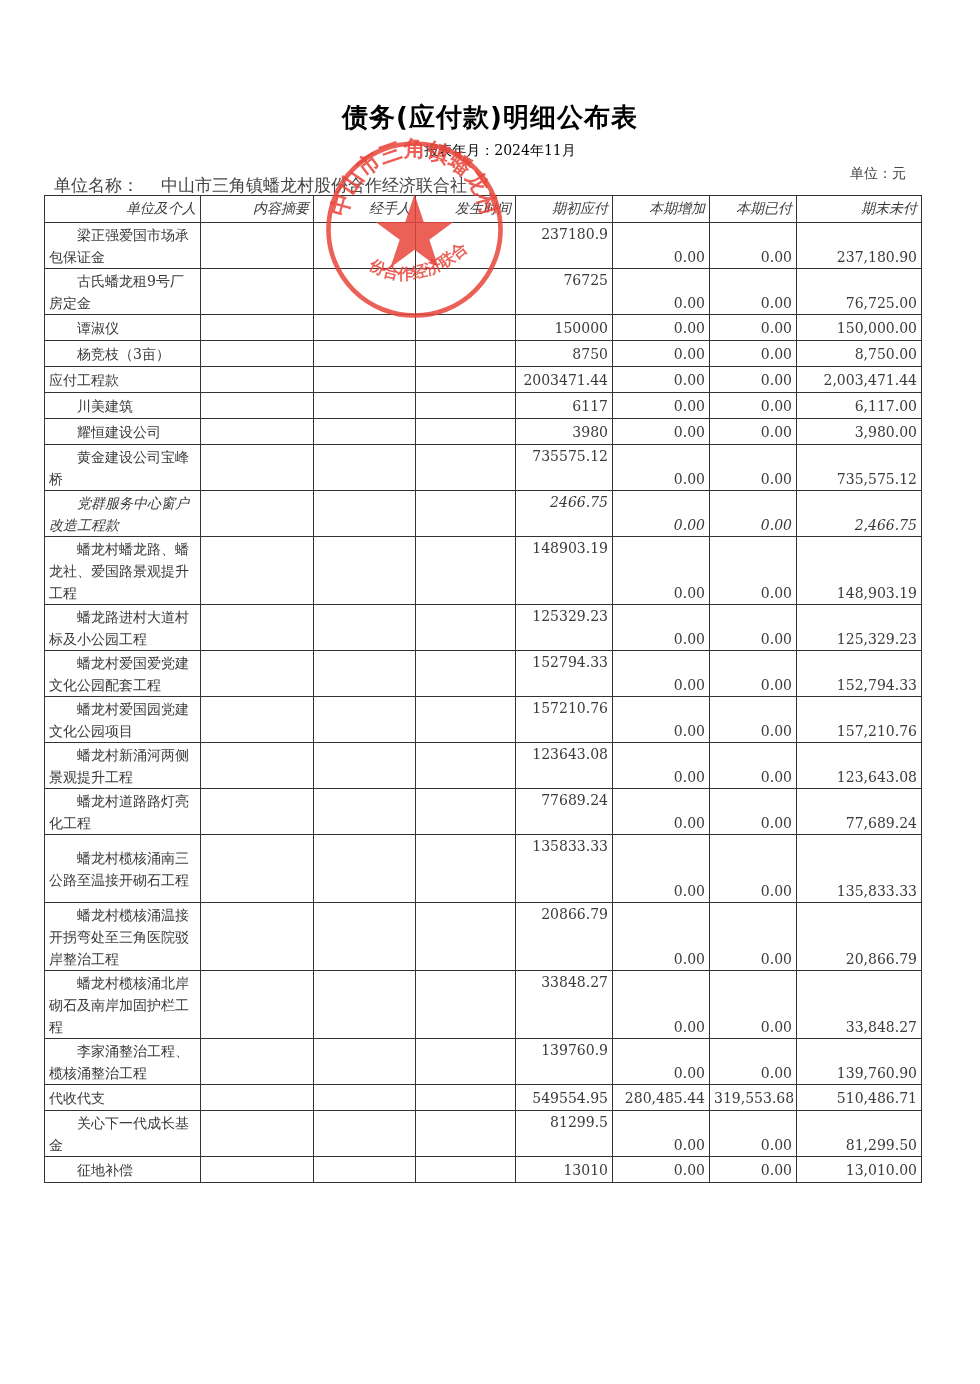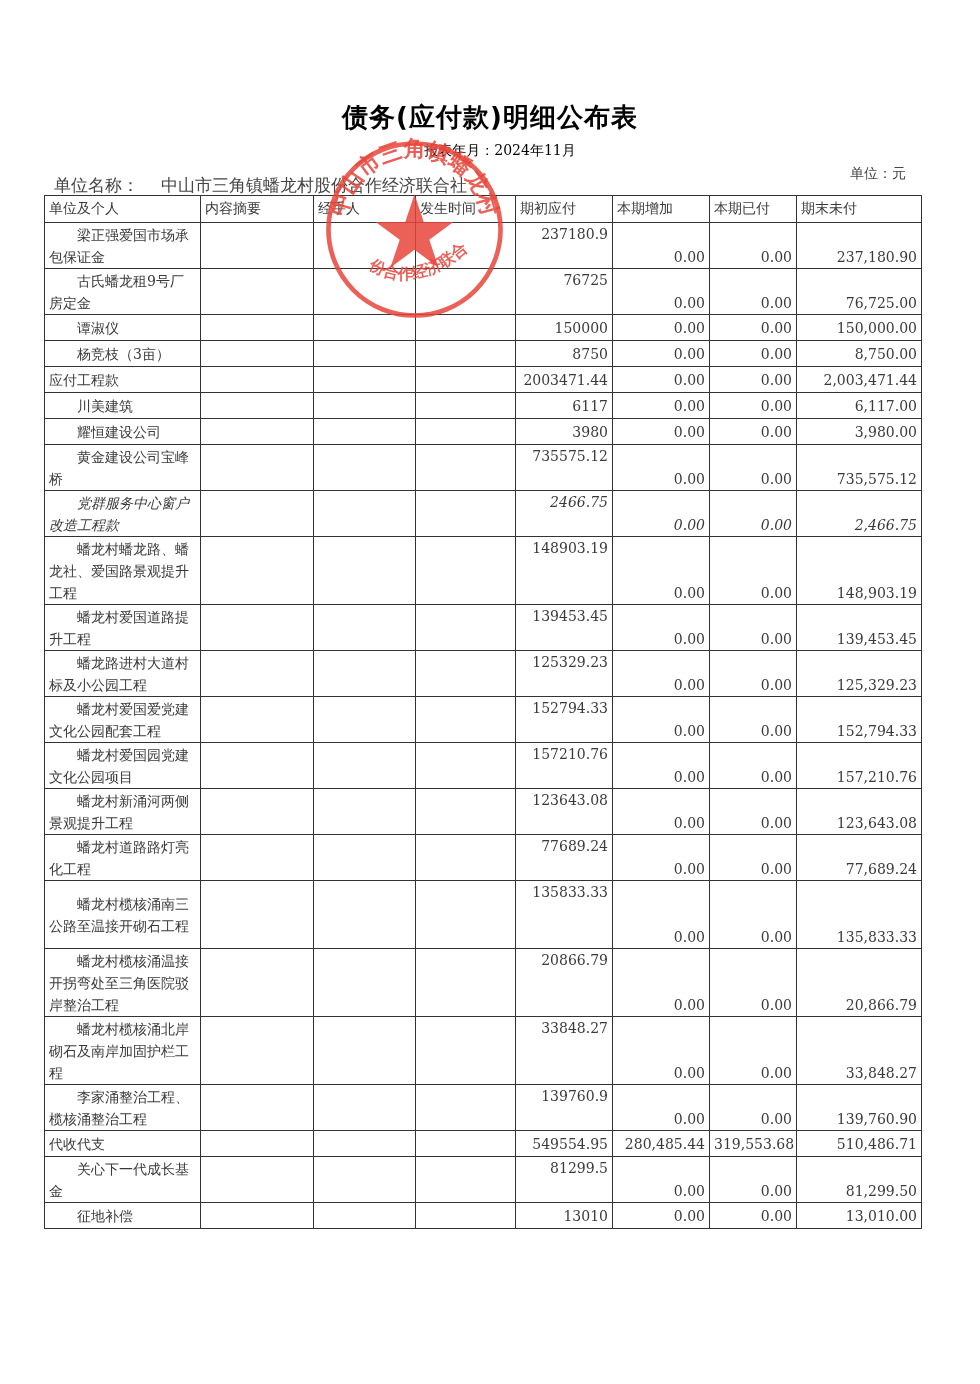--- a/index.html
+++ b/index.html
@@ -7,21 +7,21 @@
          font-family:"DejaVu Serif","Liberation Serif",serif; color:#3a3a3a; }
   .title { position:absolute; top:100px; left:0; width:980px; text-align:center;
            font-family:"DejaVu Sans","Liberation Sans",sans-serif; font-weight:bold;
            font-size:26px; color:#000000; letter-spacing:1px; }
   .period { position:absolute; top:142px; left:0; width:960px; text-align:center; font-size:14px; color:#000000;margin-left:20px; }
   .unit-name { position:absolute; top:174px; left:54px; font-size:17px; color:#444; }
   .unit-name .label { margin-right:22px; }
   .currency { position:absolute; top:165px; left:850px; font-size:14px; color:#444; }
   table.ledger { position:absolute; top:195px; left:44px; border-collapse:collapse; table-layout:fixed; width:877px; }
   table.ledger td, table.ledger th { border:1.5px solid #333; font-size:14px; color:#3a3a3a; padding:0 4px; }
-  table.ledger th { font-weight:normal; height:26px; text-align:left; vertical-align:middle; }
+  table.ledger th { font-weight:normal; height:26px; text-align:right; vertical-align:middle;font-style:italic; }
   td.name { vertical-align:middle; line-height:22px; padding:1px 3px; }
   td.name.indent { text-indent:2em; }
   td.num { text-align:right; }
   td.num.top { vertical-align:top; padding-top:3px; }
   td.num.bottom { vertical-align:bottom; padding-bottom:3px; }
   td.num.mid { vertical-align:middle; }
   .stamp { position:absolute; left:322px; top:137px; width:185px; height:185px; pointer-events:none; }
 </style>
 </head>
 <body>
@@ -153,30 +153,20 @@
         <td class="name indent">蟠龙村蟠龙路、蟠龙社、爱国路景观提升工程</td>
         <td></td>
         <td></td>
         <td></td>
         <td class="num top">148903.19</td>
         <td class="num bottom">0.00</td>
         <td class="num bottom">0.00</td>
         <td class="num bottom">148,903.19</td>
       </tr>
       <tr style="height: 46px;">
-        <td class="name indent">蟠龙村爱国道路提升工程</td>
-        <td></td>
-        <td></td>
-        <td></td>
-        <td class="num top">139453.45</td>
-        <td class="num bottom">0.00</td>
-        <td class="num bottom">0.00</td>
-        <td class="num bottom">139,453.45</td>
-      </tr>
-      <tr style="height: 46px;">
         <td class="name indent">蟠龙路进村大道村标及小公园工程</td>
         <td></td>
         <td></td>
         <td></td>
         <td class="num top">125329.23</td>
         <td class="num bottom">0.00</td>
         <td class="num bottom">0.00</td>
         <td class="num bottom">125,329.23</td>
       </tr>
       <tr style="height: 46px;">

